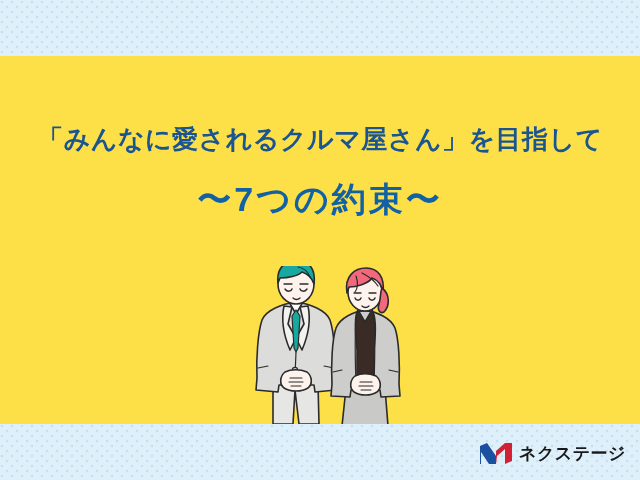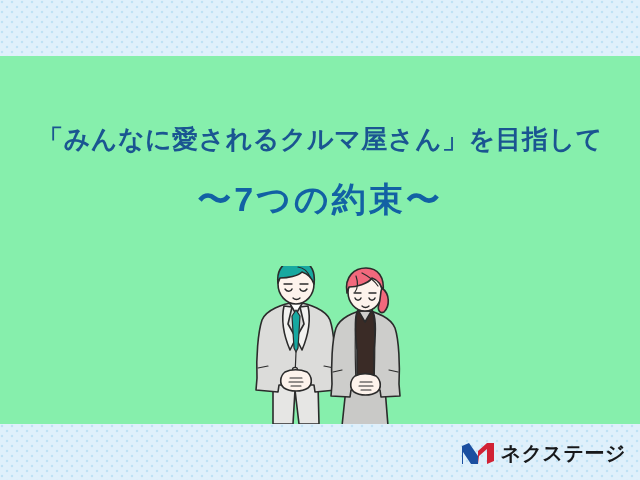--- a/index.html
+++ b/index.html
@@ -5,21 +5,21 @@
   * { margin:0; padding:0; box-sizing:border-box; }
   html, body {
     width:640px; height:480px;
     background:#ffffff;
     font-family:"Liberation Sans", sans-serif;
     overflow:hidden;
   }
   #stage {
     position:relative;
     width:640px; height:480px;
-    background:#86efac;
+    background:#fde047;
     text-decoration:underline;
   }
 
   
   .dot-band {
     position:absolute;
     left:0; width:640px;
     background-color:#dff0fb;
     background-image:
       radial-gradient(circle at 2px 2px, #bfe2f5 1.4px, transparent 1.6px),
@@ -67,21 +67,21 @@
     position:absolute;
     right:14px; top:440px;
     display:flex;
     align-items:center;
     gap:6px;
     height:26px;
   }
   #logo-mark { width:34px; height:23px; display:block; }
   #logo-text {
     color:#17181a;
-    font-size:20px;
+    font-size:17px;
     font-weight:bold;
     letter-spacing:0.5px;
     line-height:1;
     white-space:nowrap;
   }
 </style>
 </head>
 <body>
 
 <div id="stage">

